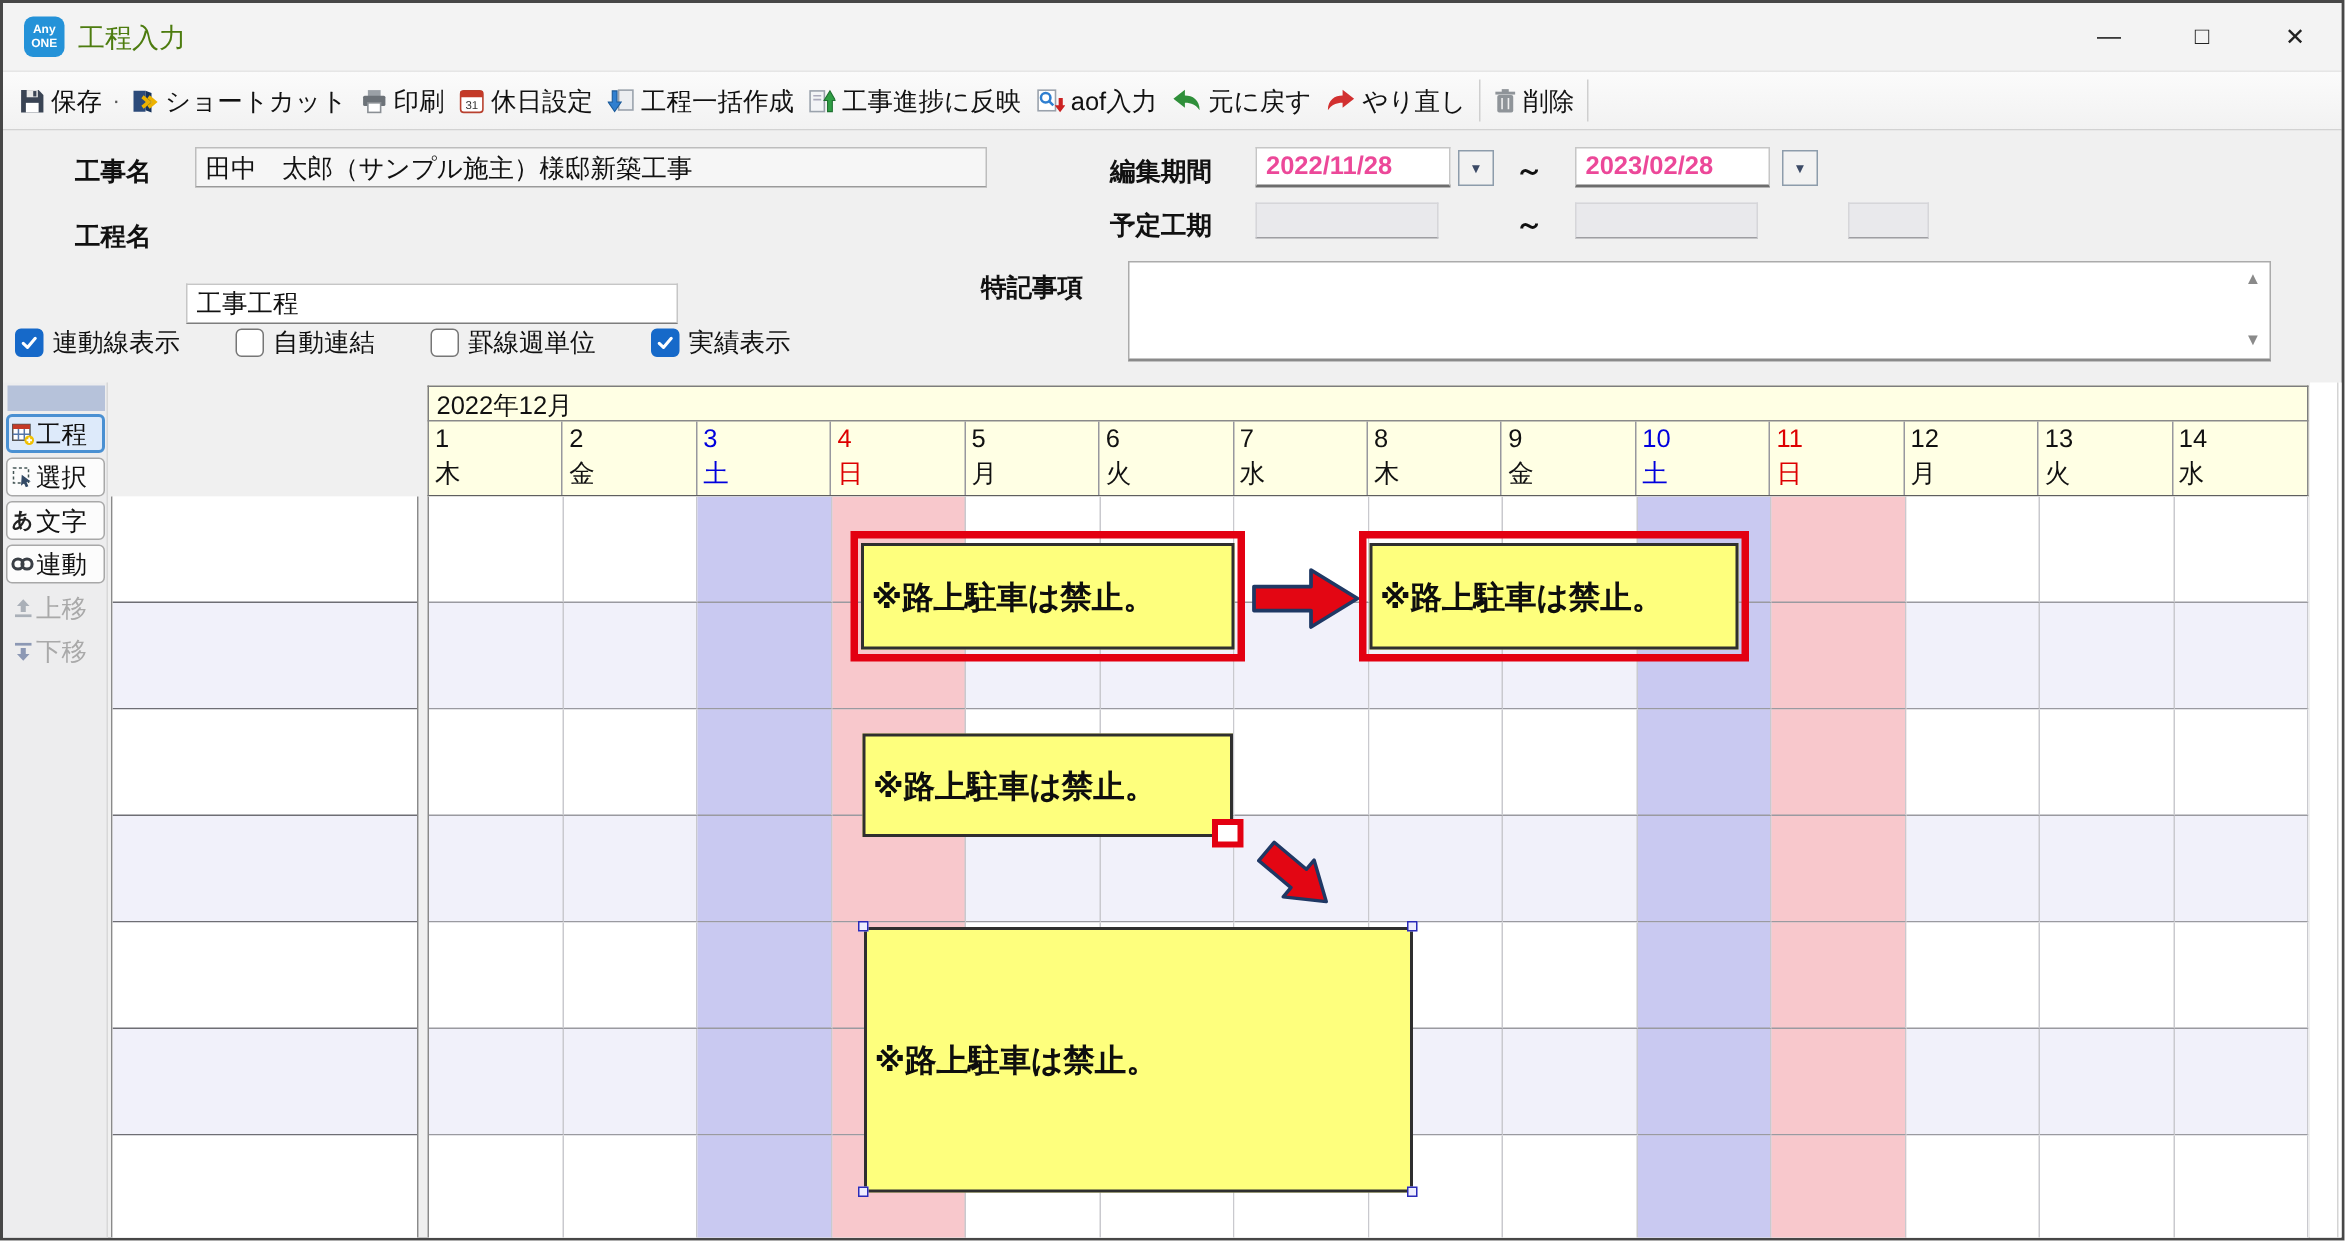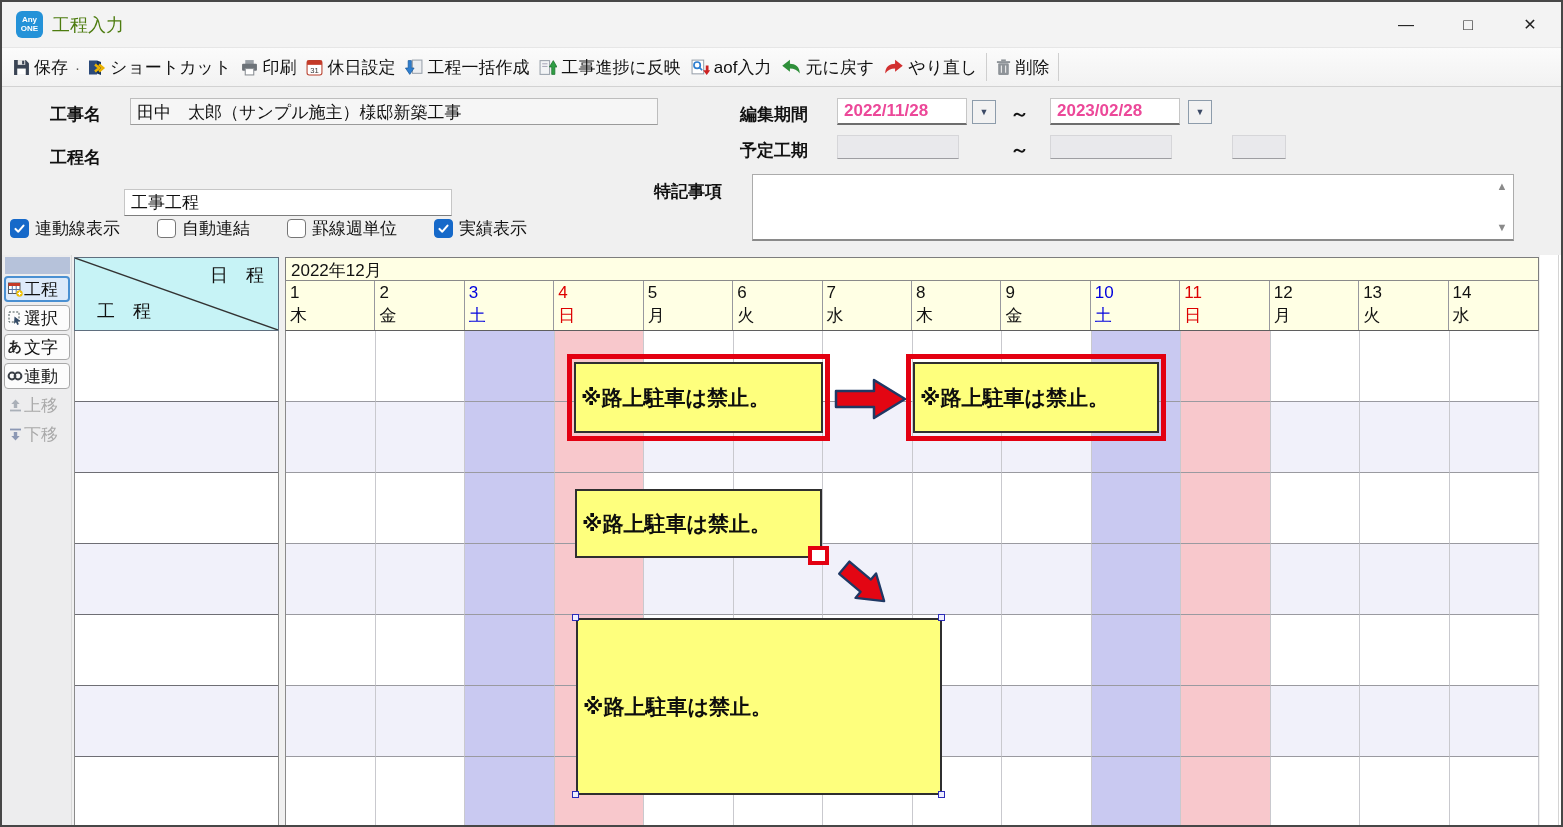--- a/index.html
+++ b/index.html
@@ -324,27 +324,20 @@
               <svg width="13" height="13" viewBox="0 0 13 13">
                 <path d="M6.5 12.5 l4.2 -4.5 h-2.5 v-4 h-3.4 v4 H2.3z" fill="#8c98b4"></path>
                 <rect x="1" y="0.6" width="11" height="1.8" fill="#8c98b4"></rect>
               </svg>
             </span>
           <span>下移</span>
         </div>
       </div>
     </div>
 
-    <div class="corner">
-      <svg width="100%" height="100%" viewBox="0 0 205 74" preserveAspectRatio="none">
-          <line x1="0" y1="0" x2="205" y2="74" stroke="#333" stroke-width="1.4"></line>
-        </svg>
-      <div class="top-label">日　程</div>
-      <div class="bottom-label">工　程</div>
-    </div>
 
     <div id="task-rows">
         <div class="trow"></div>
         <div class="trow alt"></div>
         <div class="trow"></div>
         <div class="trow alt"></div>
         <div class="trow"></div>
         <div class="trow alt"></div>
         <div class="trow"></div>
       </div>

